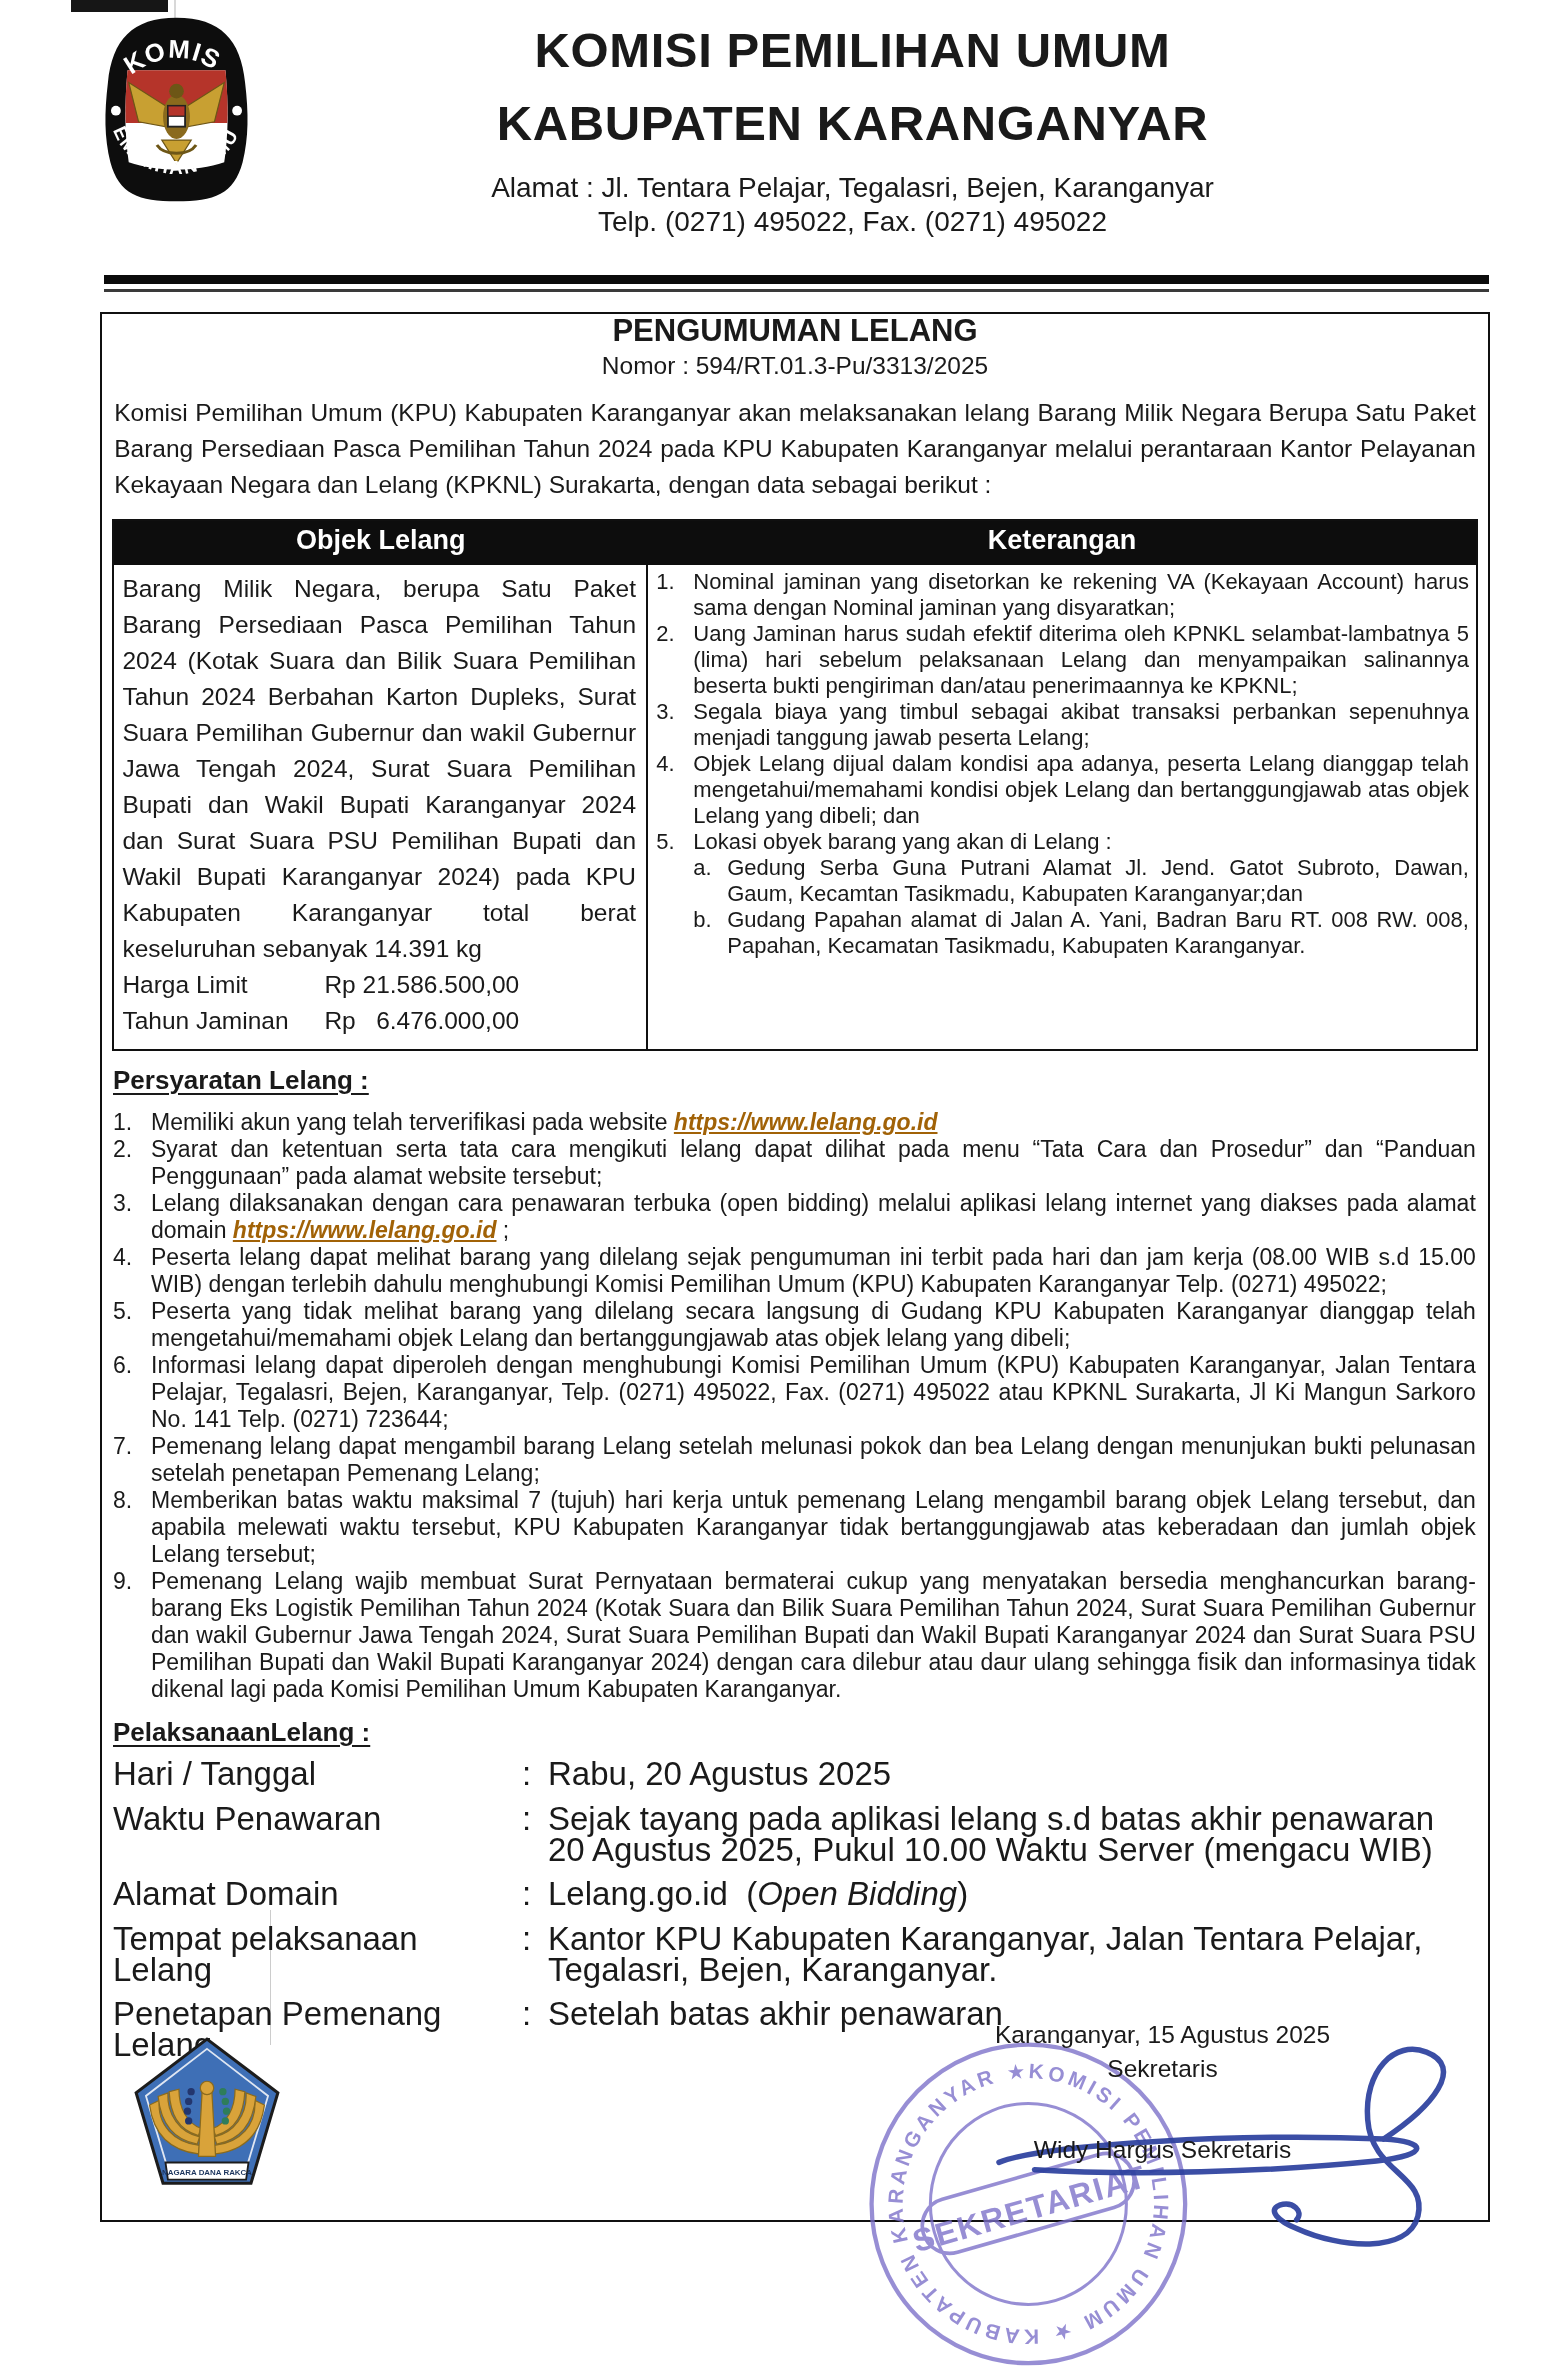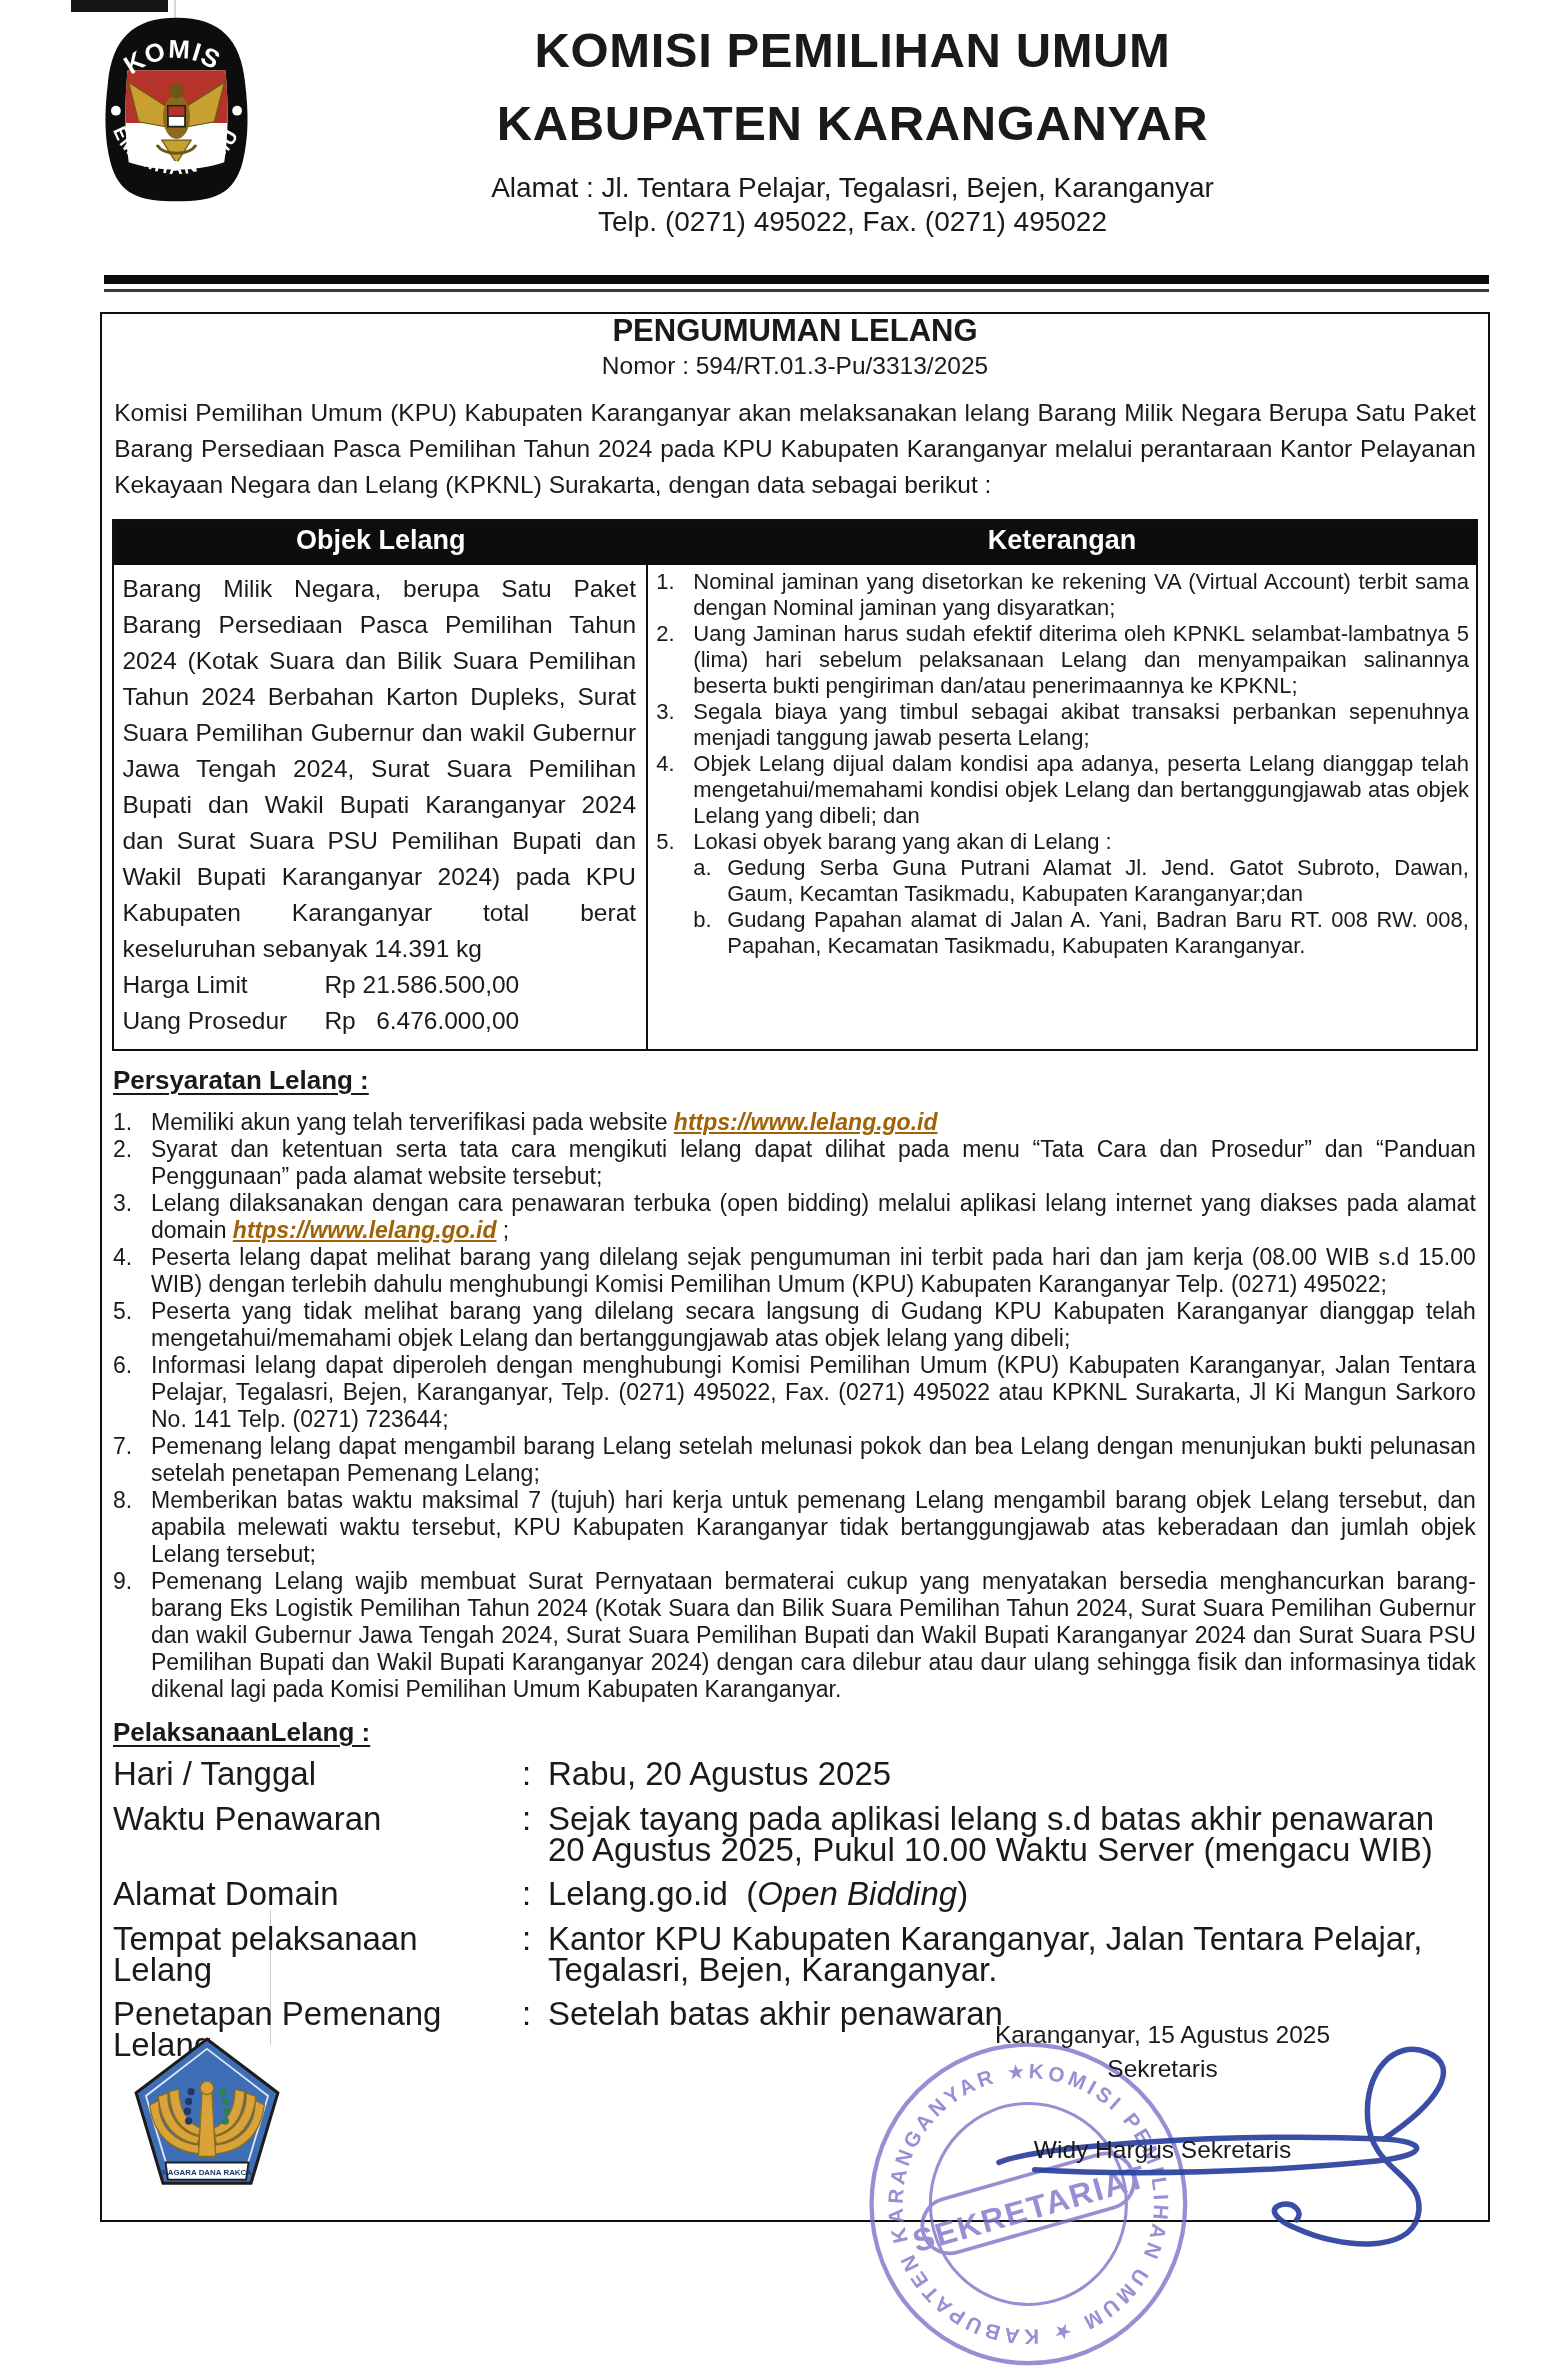--- a/index.html
+++ b/index.html
@@ -119,28 +119,28 @@
         <div class="th">Keterangan</div>
       </div>
       <div class="tbl-body">
         <div class="cell-left">
           <p class="obj-desc">Barang Milik Negara, berupa Satu Paket Barang Persediaan Pasca Pemilihan Tahun 2024 (Kotak Suara dan Bilik Suara Pemilihan Tahun 2024 Berbahan Karton Dupleks, Surat Suara Pemilihan Gubernur dan wakil Gubernur Jawa Tengah 2024, Surat Suara Pemilihan Bupati dan Wakil Bupati Karanganyar 2024 dan Surat Suara PSU Pemilihan Bupati dan Wakil Bupati Karanganyar 2024) pada KPU Kabupaten Karanganyar total berat keseluruhan sebanyak 14.391 kg</p>
           <div class="price-row">
             <span class="price-label">Harga Limit</span>
             <span class="keep-space">Rp 21.586.500,00</span>
           </div>
           <div class="price-row">
-            <span class="price-label">Uang Prosedur</span>
+            <span class="price-label">Tahun Jaminan</span>
             <span class="keep-space">Rp   6.476.000,00</span>
           </div>
         </div>
         <div class="cell-right">
           <div class="ket-item">
             <span class="ket-num">1.</span>
-            <span class="ket-txt">Nominal jaminan yang disetorkan ke rekening VA (Virtual Account) terbit sama dengan Nominal jaminan yang disyaratkan;</span>
+            <span class="ket-txt">Nominal jaminan yang disetorkan ke rekening VA (Kekayaan Account) harus sama dengan Nominal jaminan yang disyaratkan;</span>
           </div>
           <div class="ket-item">
             <span class="ket-num">2.</span>
             <span class="ket-txt">Uang Jaminan harus sudah efektif diterima oleh KPNKL selambat-lambatnya 5 (lima) hari sebelum pelaksanaan Lelang dan menyampaikan salinannya beserta bukti pengiriman dan/atau penerimaannya ke KPKNL;</span>
           </div>
           <div class="ket-item">
             <span class="ket-num">3.</span>
             <span class="ket-txt">Segala biaya yang timbul sebagai akibat transaksi perbankan sepenuhnya menjadi tanggung jawab peserta Lelang;</span>
           </div>
           <div class="ket-item">

